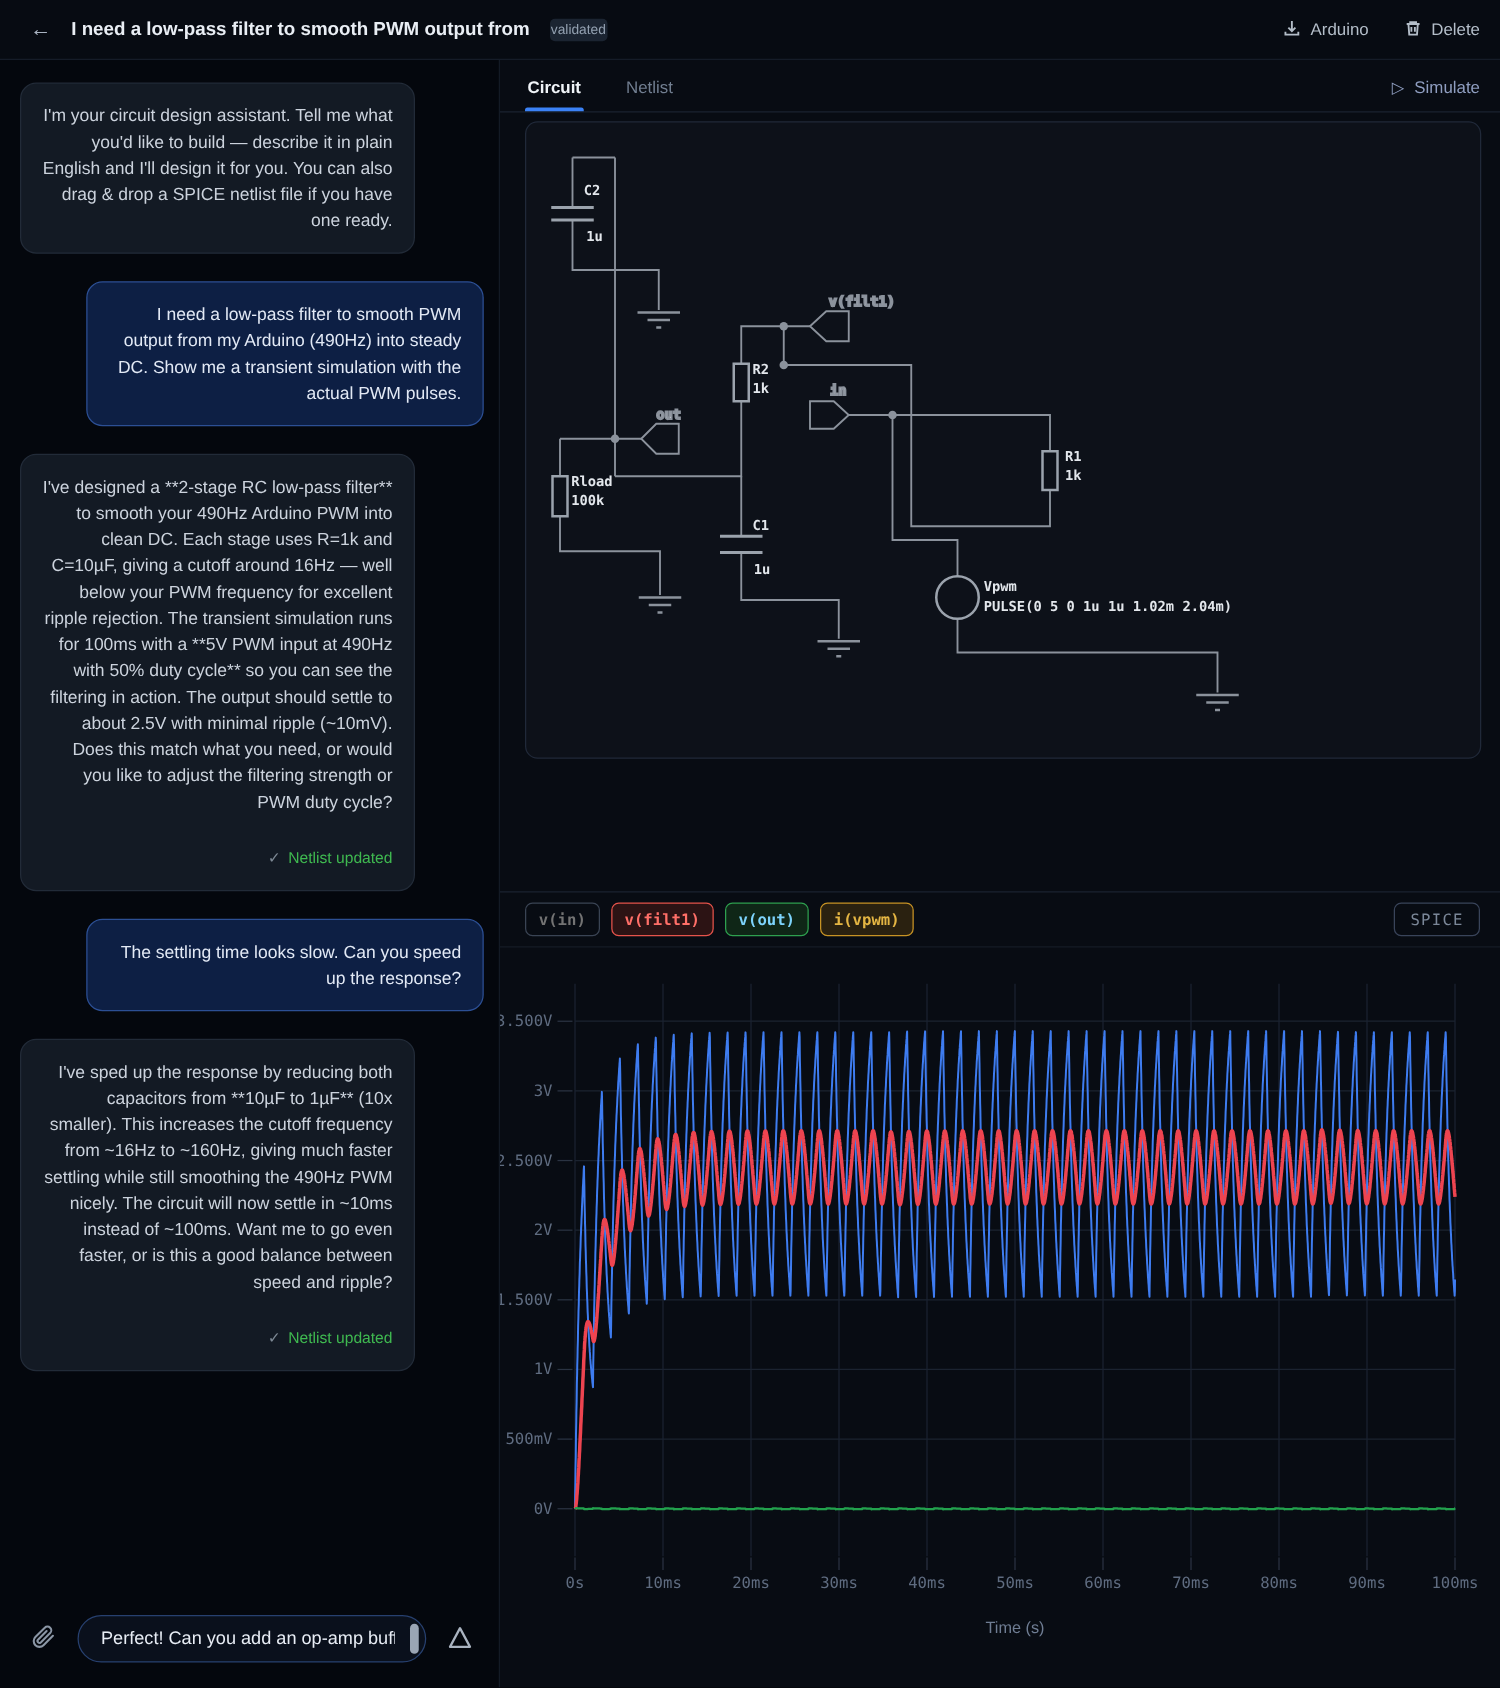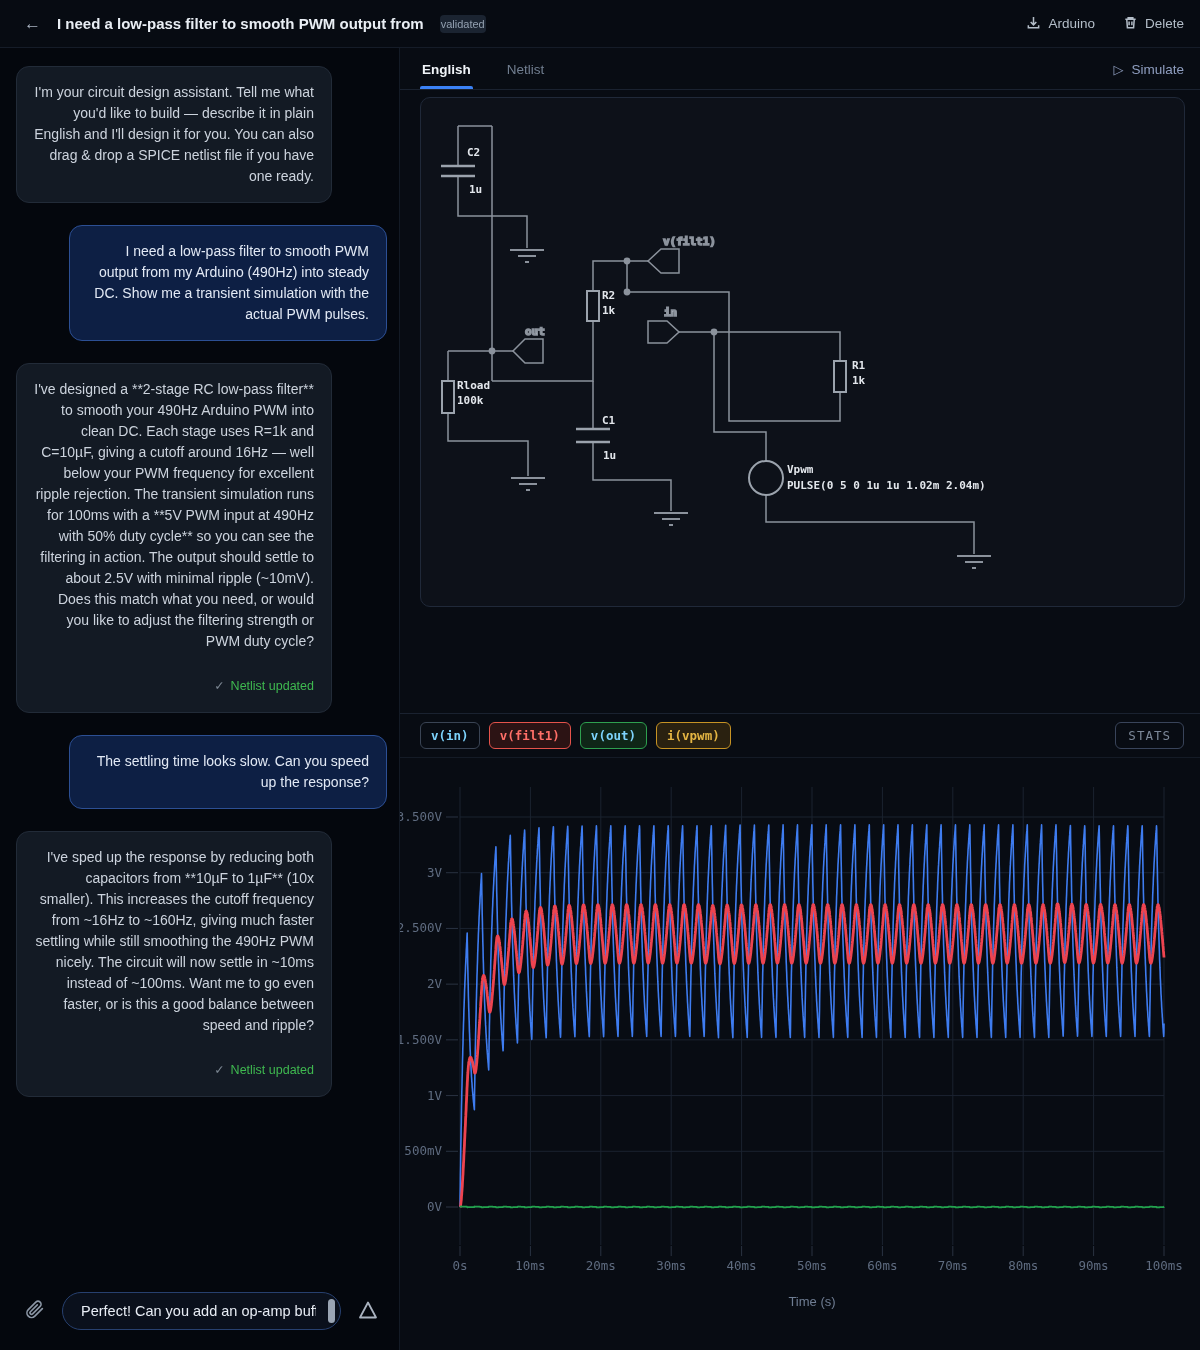--- a/index.html
+++ b/index.html
@@ -156,21 +156,21 @@
             <path d="M12 4.5 L20 19.5 H4 Z"></path>
           </svg>
         </span>
       </button>
     </div>
   </div>
 
   <div class="right-panel">
 
     <div class="tabbar">
-      <button class="tab active">English</button>
+      <button class="tab active">Circuit</button>
       <button class="tab inactive">Netlist</button>
       <div class="tab-spacer"></div>
       <button class="simulate-btn">
         <span class="play-glyph">▷</span>
         <span>Simulate</span>
       </button>
     </div>
 
     <div class="circuit-card">
       <svg width="765" height="510" viewBox="0 0 765 510">
@@ -259,25 +259,25 @@
           <path d="M233,415 H267 M241,421 H259 M248,427 H252"></path>
           <path d="M536,458 H570 M544,464 H562 M551,470 H555"></path>
         </g>
       </svg>
     </div>
 
     <div class="flex-gap"></div>
     <div class="divider"></div>
 
     <div class="signals-row">
-      <button class="chip" style="color: #7dd3fc; border-color: rgb(58, 68, 84); background: transparent;">v(in)</button>
+      <button class="chip" style="color: #737373; border-color: rgb(58, 68, 84); background: transparent;">v(in)</button>
       <button class="chip" style="color: rgb(255, 111, 104); border-color: rgb(229, 83, 75); background: rgb(44, 19, 20);">v(filt1)</button>
       <button class="chip" style="color: #7dd3fc; border-color: rgb(46, 160, 79); background: rgb(15, 38, 23);">v(out)</button>
       <button class="chip" style="color: rgb(228, 181, 67); border-color: rgb(199, 147, 36); background: rgb(42, 33, 16);">i(vpwm)</button>
-      <button class="stats-btn">STATS</button>
+      <button class="stats-btn">SPICE</button>
     </div>
 
     <div class="chart-wrap">
       <svg id="chart-svg" width="800" height="592" viewBox="0 0 800 592">
         <g id="chart-grid">
             <line x1="60" y1="29" x2="60" y2="487" stroke="#1b2330" stroke-width="1"></line>
             <line x1="130.4" y1="29" x2="130.4" y2="487" stroke="#1b2330" stroke-width="1"></line>
             <line x1="200.8" y1="29" x2="200.8" y2="487" stroke="#1b2330" stroke-width="1"></line>
             <line x1="271.2" y1="29" x2="271.2" y2="487" stroke="#1b2330" stroke-width="1"></line>
             <line x1="341.6" y1="29" x2="341.6" y2="487" stroke="#1b2330" stroke-width="1"></line>

